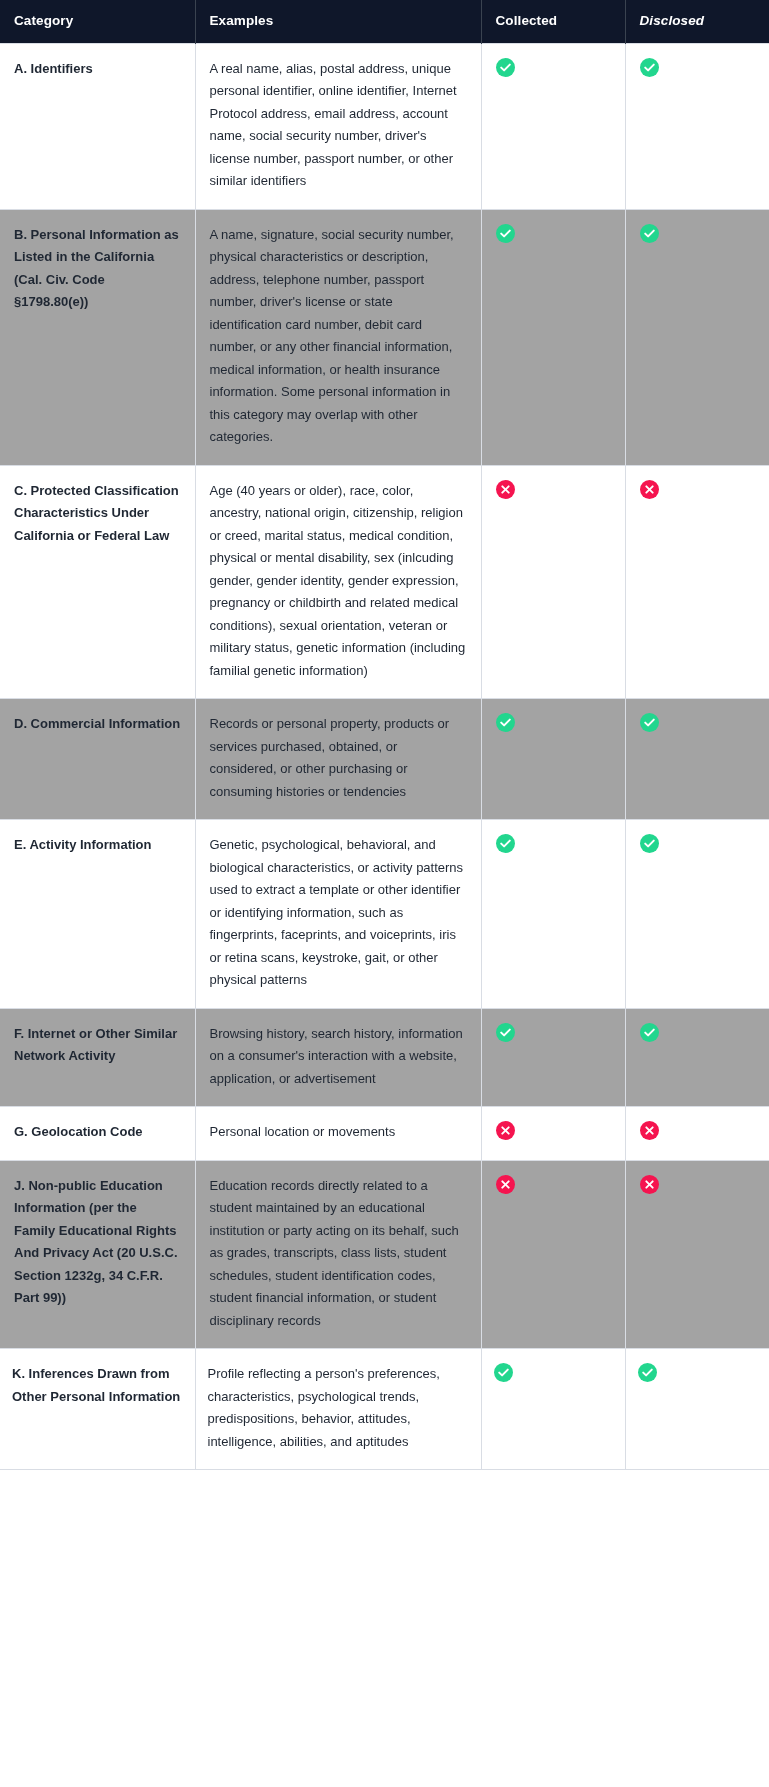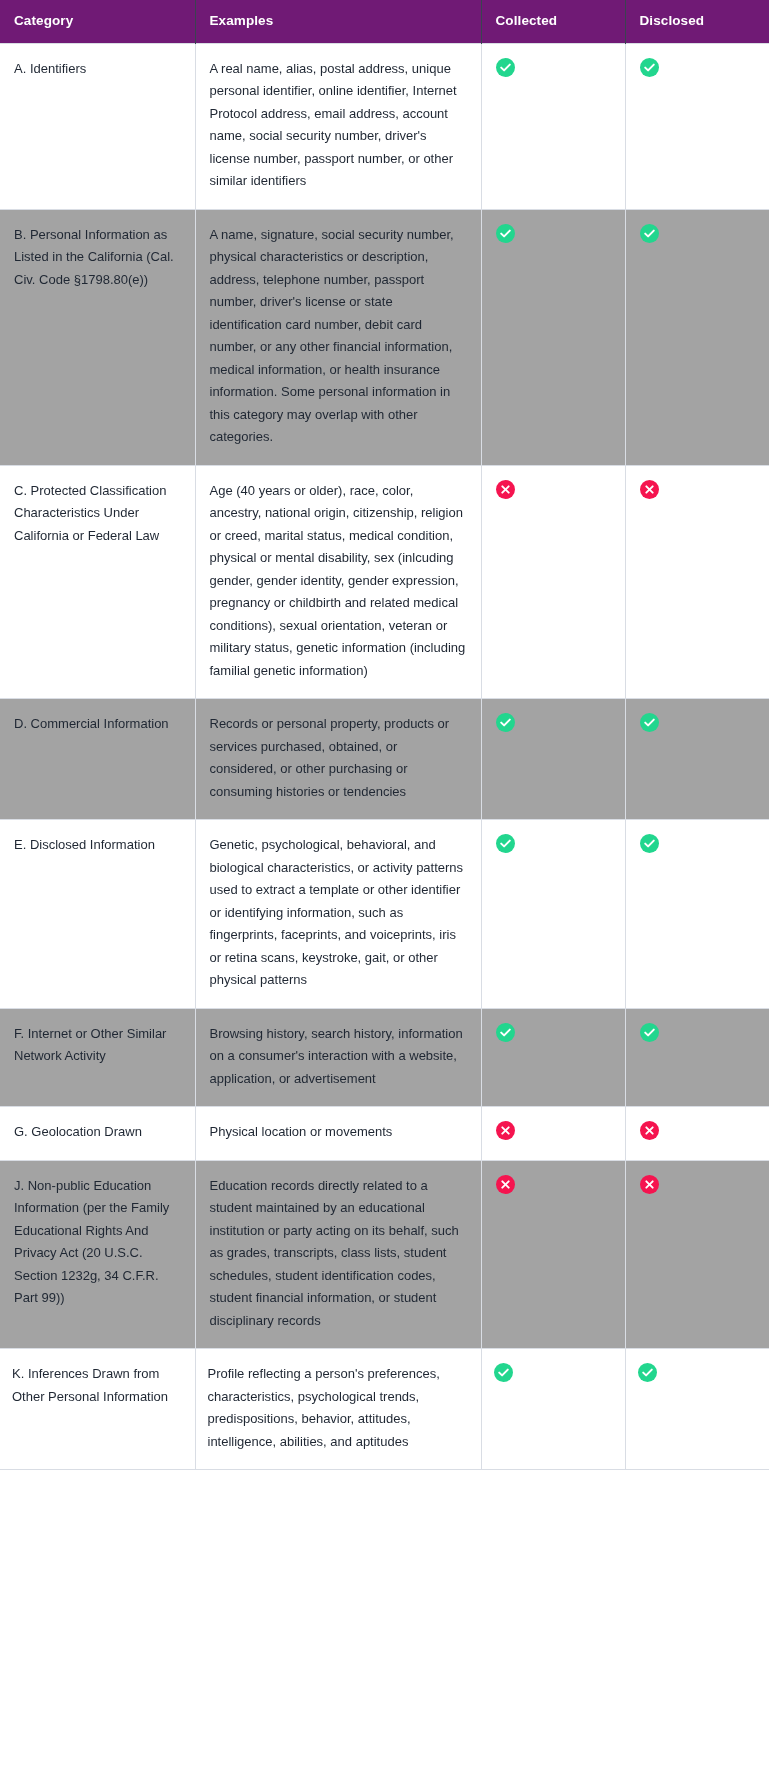--- a/index.html
+++ b/index.html
@@ -16,21 +16,21 @@
   }
 
   .privacy-table {
     width: 769px;
     border-collapse: collapse;
     table-layout: fixed;
   }
 
   
   .privacy-table thead th {
-    background: #701a75;
+    background: #0f172a;
     color: #ffffff;
     font-size: 13.5px;
     font-weight: bold;
     text-align: left;
     padding: 13px 14px 14px 14px;
     vertical-align: middle;
     border-right: 1px solid #3a4350;
     letter-spacing: 0.1px;
     height: 43px;
   }
@@ -46,24 +46,24 @@
     line-height: 22.5px;
     color: #1F2733;
   }
   .privacy-table tbody td:last-child { border-right: none; }
   .privacy-table tbody tr:last-child td { border-bottom: 1px solid #d9dde4; padding-left: 12px; }
 
   
   .privacy-table tbody tr.stripe td { background: #a3a3a3; }
   .privacy-table tbody tr.plain  td { background: #ffffff; }
 
-  .col-category  { width: 195px; }
+  .col-category  { width: 195px; font-weight: bold; }
   .col-examples  { width: 286px; }
   .col-collected { width: 144px; }
-  .col-disclosed { width: 144px; }
+  .col-disclosed { width: 144px; font-style: italic; }
 
   .cell-status {
     text-align: left;
     padding-top: 16px;
   }
 
   
   .status-icon {
     display: inline-block;
     width: 19px;
@@ -125,42 +125,42 @@
         <td class="col-category">D. Commercial Information</td>
         <td class="col-examples">Records or personal property, products or services purchased, obtained, or considered, or other purchasing or consuming histories or tendencies</td>
         <td class="col-collected cell-status"><span class="status-icon yes"><svg width="19" height="19" viewBox="0 0 19 19">
               <path d="M5.2 9.6 L8.1 12.4 L13.8 6.6" stroke="#ffffff" stroke-width="2" stroke-linecap="round" stroke-linejoin="round" fill="none"></path>
             </svg></span></td>
         <td class="col-disclosed cell-status"><span class="status-icon yes"><svg width="19" height="19" viewBox="0 0 19 19">
               <path d="M5.2 9.6 L8.1 12.4 L13.8 6.6" stroke="#ffffff" stroke-width="2" stroke-linecap="round" stroke-linejoin="round" fill="none"></path>
             </svg></span></td>
       </tr>
       <tr class="plain">
-        <td class="col-category">E. Disclosed Information</td>
+        <td class="col-category">E. Activity Information</td>
         <td class="col-examples">Genetic, psychological, behavioral, and biological characteristics, or activity patterns used to extract a template or other identifier or identifying information, such as fingerprints, faceprints, and voiceprints, iris or retina scans, keystroke, gait, or other physical patterns</td>
         <td class="col-collected cell-status"><span class="status-icon yes"><svg width="19" height="19" viewBox="0 0 19 19">
               <path d="M5.2 9.6 L8.1 12.4 L13.8 6.6" stroke="#ffffff" stroke-width="2" stroke-linecap="round" stroke-linejoin="round" fill="none"></path>
             </svg></span></td>
         <td class="col-disclosed cell-status"><span class="status-icon yes"><svg width="19" height="19" viewBox="0 0 19 19">
               <path d="M5.2 9.6 L8.1 12.4 L13.8 6.6" stroke="#ffffff" stroke-width="2" stroke-linecap="round" stroke-linejoin="round" fill="none"></path>
             </svg></span></td>
       </tr>
       <tr class="stripe">
         <td class="col-category">F. Internet or Other Similar Network Activity</td>
         <td class="col-examples">Browsing history, search history, information on a consumer's interaction with a website, application, or advertisement</td>
         <td class="col-collected cell-status"><span class="status-icon yes"><svg width="19" height="19" viewBox="0 0 19 19">
               <path d="M5.2 9.6 L8.1 12.4 L13.8 6.6" stroke="#ffffff" stroke-width="2" stroke-linecap="round" stroke-linejoin="round" fill="none"></path>
             </svg></span></td>
         <td class="col-disclosed cell-status"><span class="status-icon yes"><svg width="19" height="19" viewBox="0 0 19 19">
               <path d="M5.2 9.6 L8.1 12.4 L13.8 6.6" stroke="#ffffff" stroke-width="2" stroke-linecap="round" stroke-linejoin="round" fill="none"></path>
             </svg></span></td>
       </tr>
       <tr class="plain">
-        <td class="col-category">G. Geolocation Drawn</td>
-        <td class="col-examples">Physical location or movements</td>
+        <td class="col-category">G. Geolocation Code</td>
+        <td class="col-examples">Personal location or movements</td>
         <td class="col-collected cell-status"><span class="status-icon no"><svg width="19" height="19" viewBox="0 0 19 19">
               <path d="M6.3 6.3 L12.7 12.7" stroke="#ffffff" stroke-width="1.9" stroke-linecap="round" fill="none"></path>
               <path d="M12.7 6.3 L6.3 12.7" stroke="#ffffff" stroke-width="1.9" stroke-linecap="round" fill="none"></path>
             </svg></span></td>
         <td class="col-disclosed cell-status"><span class="status-icon no"><svg width="19" height="19" viewBox="0 0 19 19">
               <path d="M6.3 6.3 L12.7 12.7" stroke="#ffffff" stroke-width="1.9" stroke-linecap="round" fill="none"></path>
               <path d="M12.7 6.3 L6.3 12.7" stroke="#ffffff" stroke-width="1.9" stroke-linecap="round" fill="none"></path>
             </svg></span></td>
       </tr>
       <tr class="stripe">

